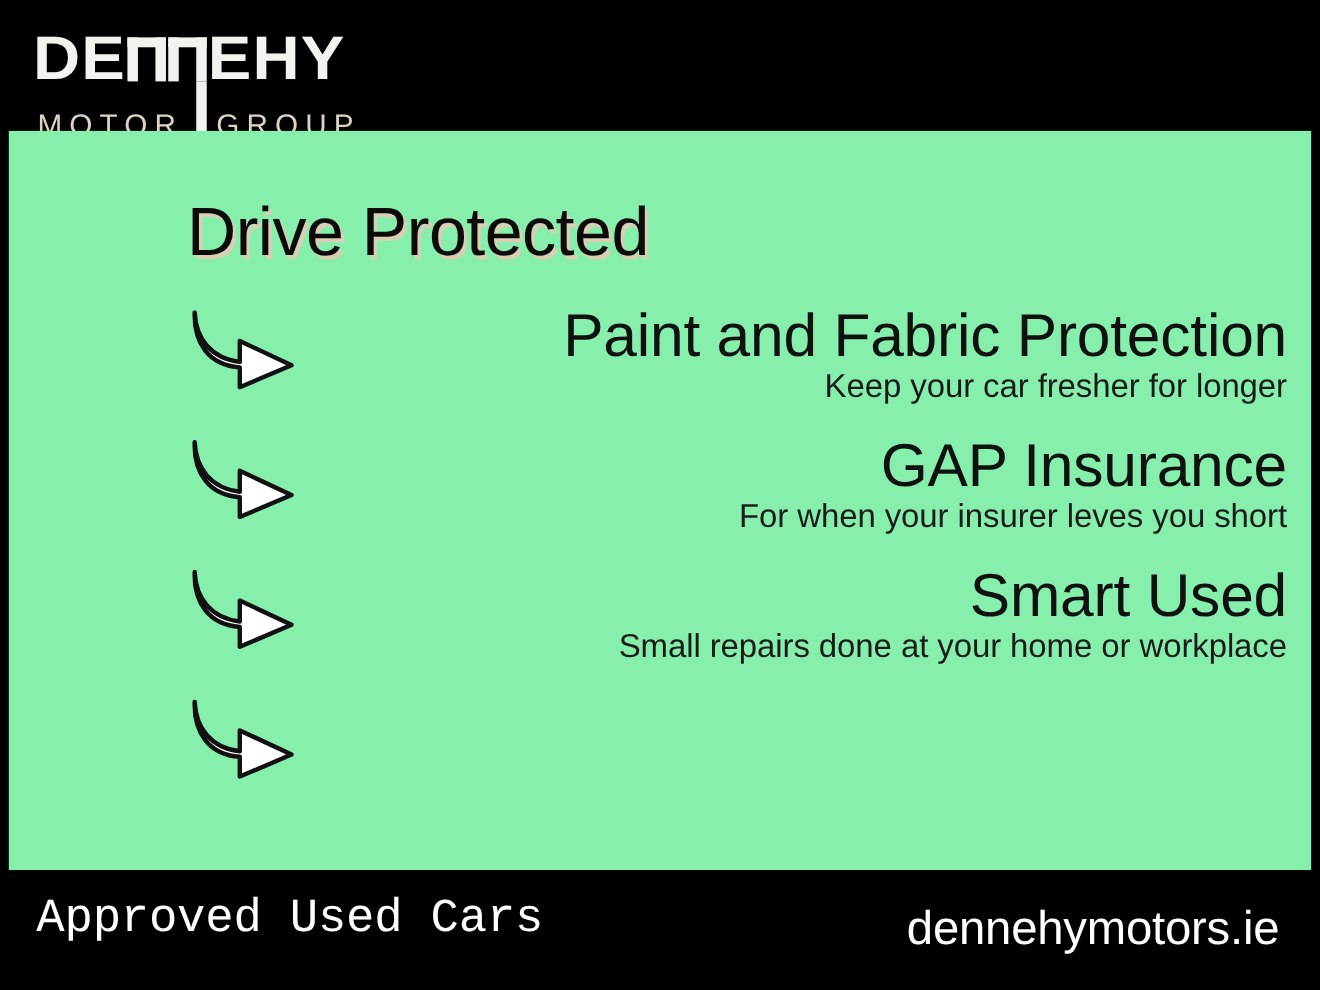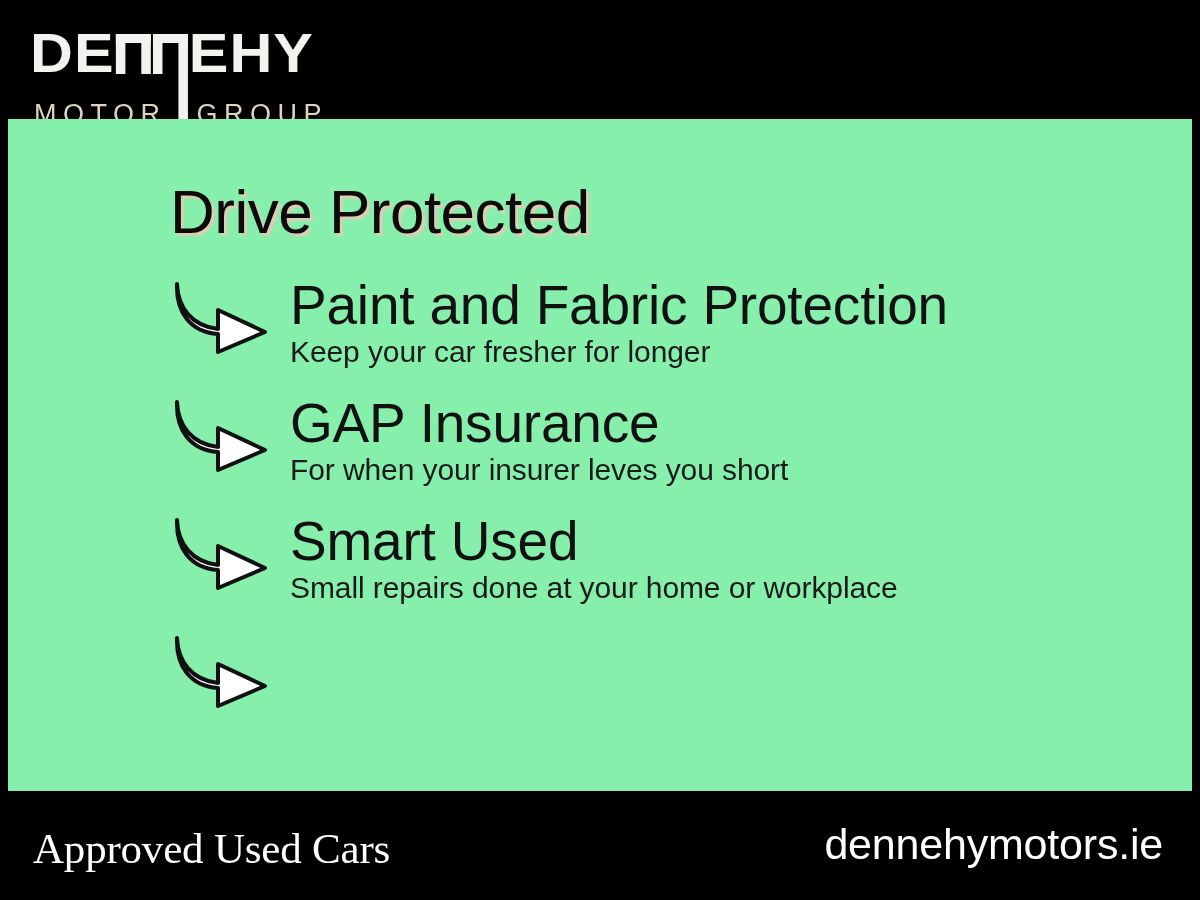--- a/index.html
+++ b/index.html
@@ -130,20 +130,21 @@
     left: 0;
     top: 155px;
     width: 1184px;
   }
 
   .feature-row {
     position: relative;
     height: 118px;
     padding-left: 158px;
     box-sizing: border-box;
+    text-align: right;
   }
 
   .arrow-icon {
     position: absolute;
     left: 164px;
     top: 8px;
     width: 100px;
     height: 72px;
   }
   .arrow-icon svg {
@@ -186,22 +187,22 @@
     left: 0;
     top: 791px;
     width: 1200px;
     height: 109px;
     background: #000000;
   }
 
   .footer-left {
     position: absolute;
     left: 33px;
-    top: 30px;
-    font-family: Liberation Serif, serif;
+    top: 16px;
+    font-family: Liberation Mono, monospace;
     font-size: 43px;
     font-weight: 400;
     color: #ffffff;
     line-height: 56px;
     letter-spacing: -0.2px;
     white-space: nowrap;
   }
 
   .footer-right {
     position: absolute;

